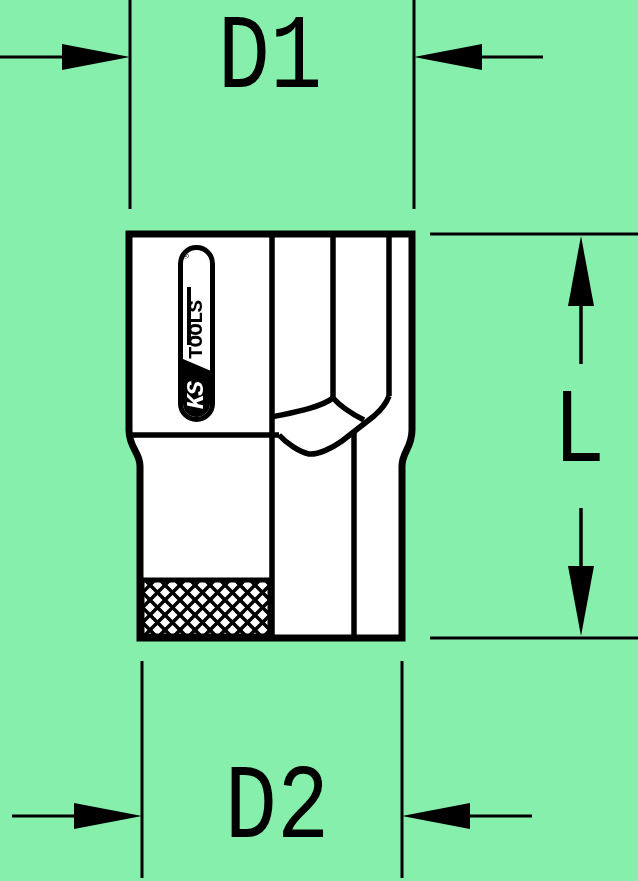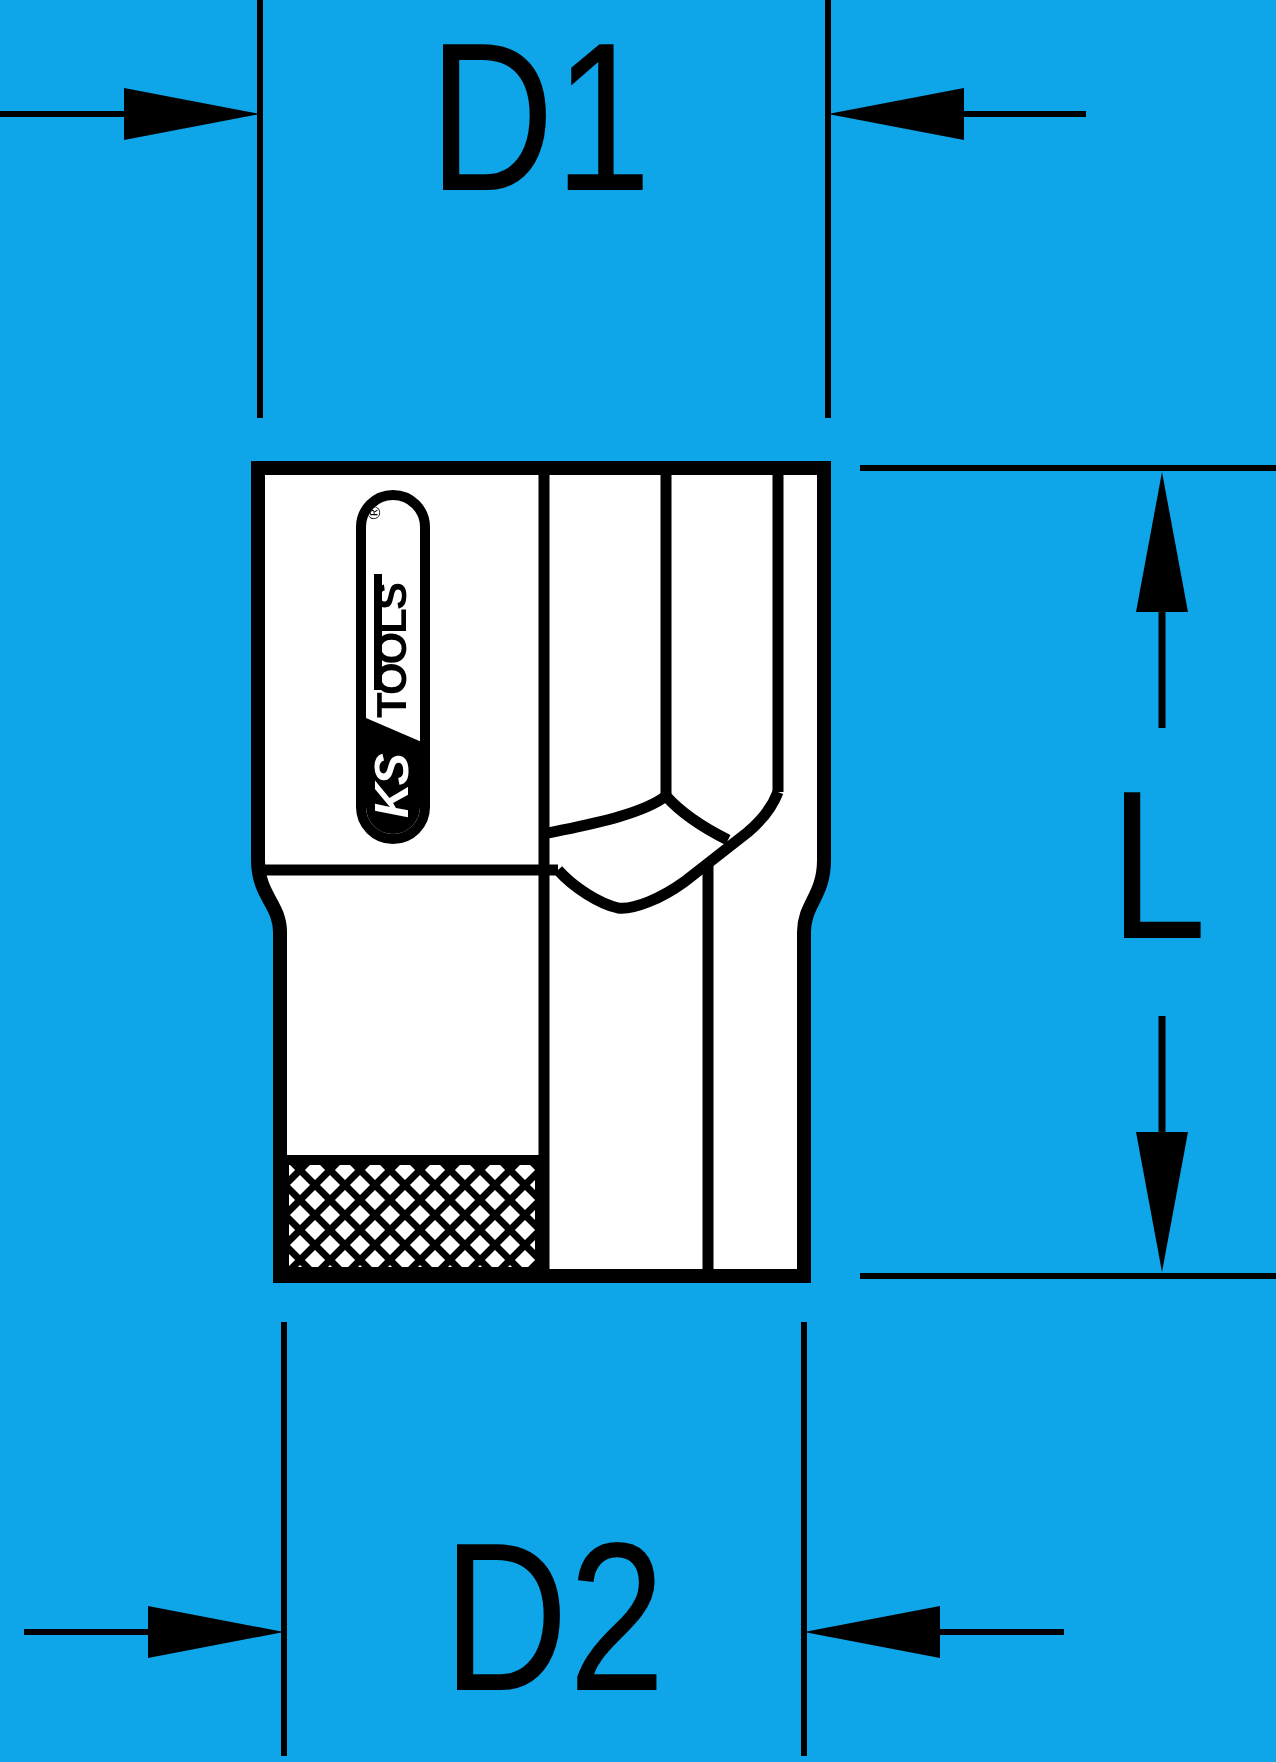--- a/index.html
+++ b/index.html
@@ -1,20 +1,20 @@
 <!DOCTYPE html>
 <html><head>
 <meta charset="utf-8">
 <style>
   html,body{margin:0;padding:0;background:#ffffff;}
   .stage{
     position:relative;
     width:638px;height:881px;
-    background:#0ea5e9;
-    font-family:Liberation Sans, sans-serif;
+    background:#86efac;
+    font-family:Liberation Mono, monospace;
     overflow:hidden;
   }
   .stage svg{position:absolute;left:0;top:0;}
   .dim-label{
     position:absolute;
     display:flex;align-items:center;justify-content:center;
     width:200px;height:100px;
     font-size:106px;line-height:1;color:#000;
     transform:scaleX(0.82);
     white-space:nowrap;

